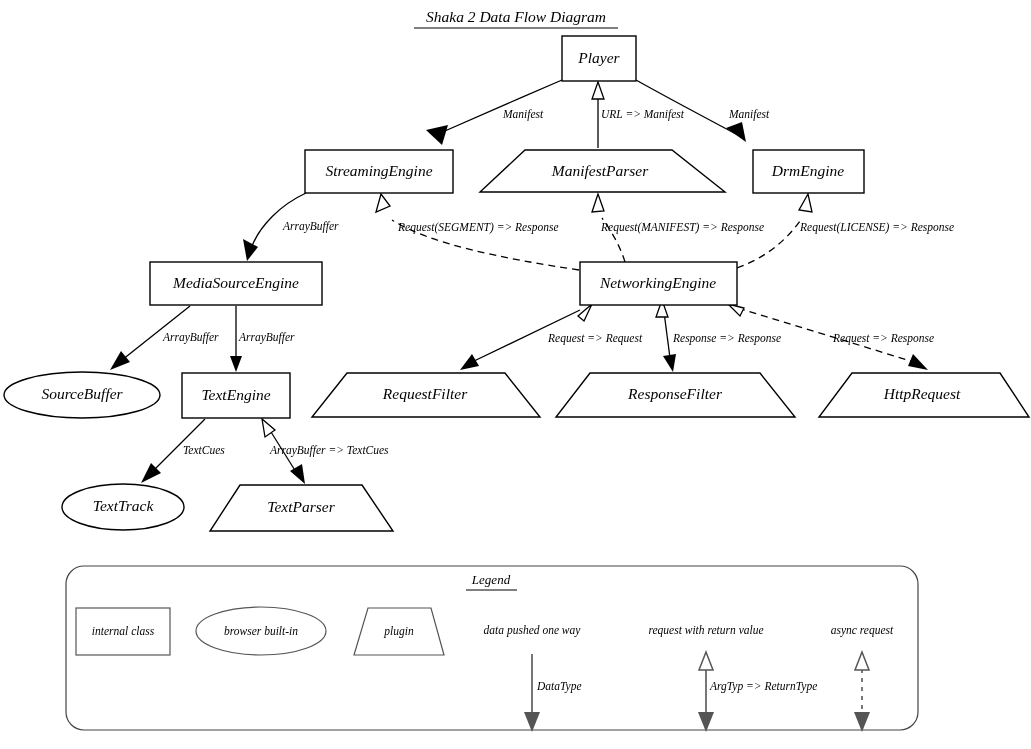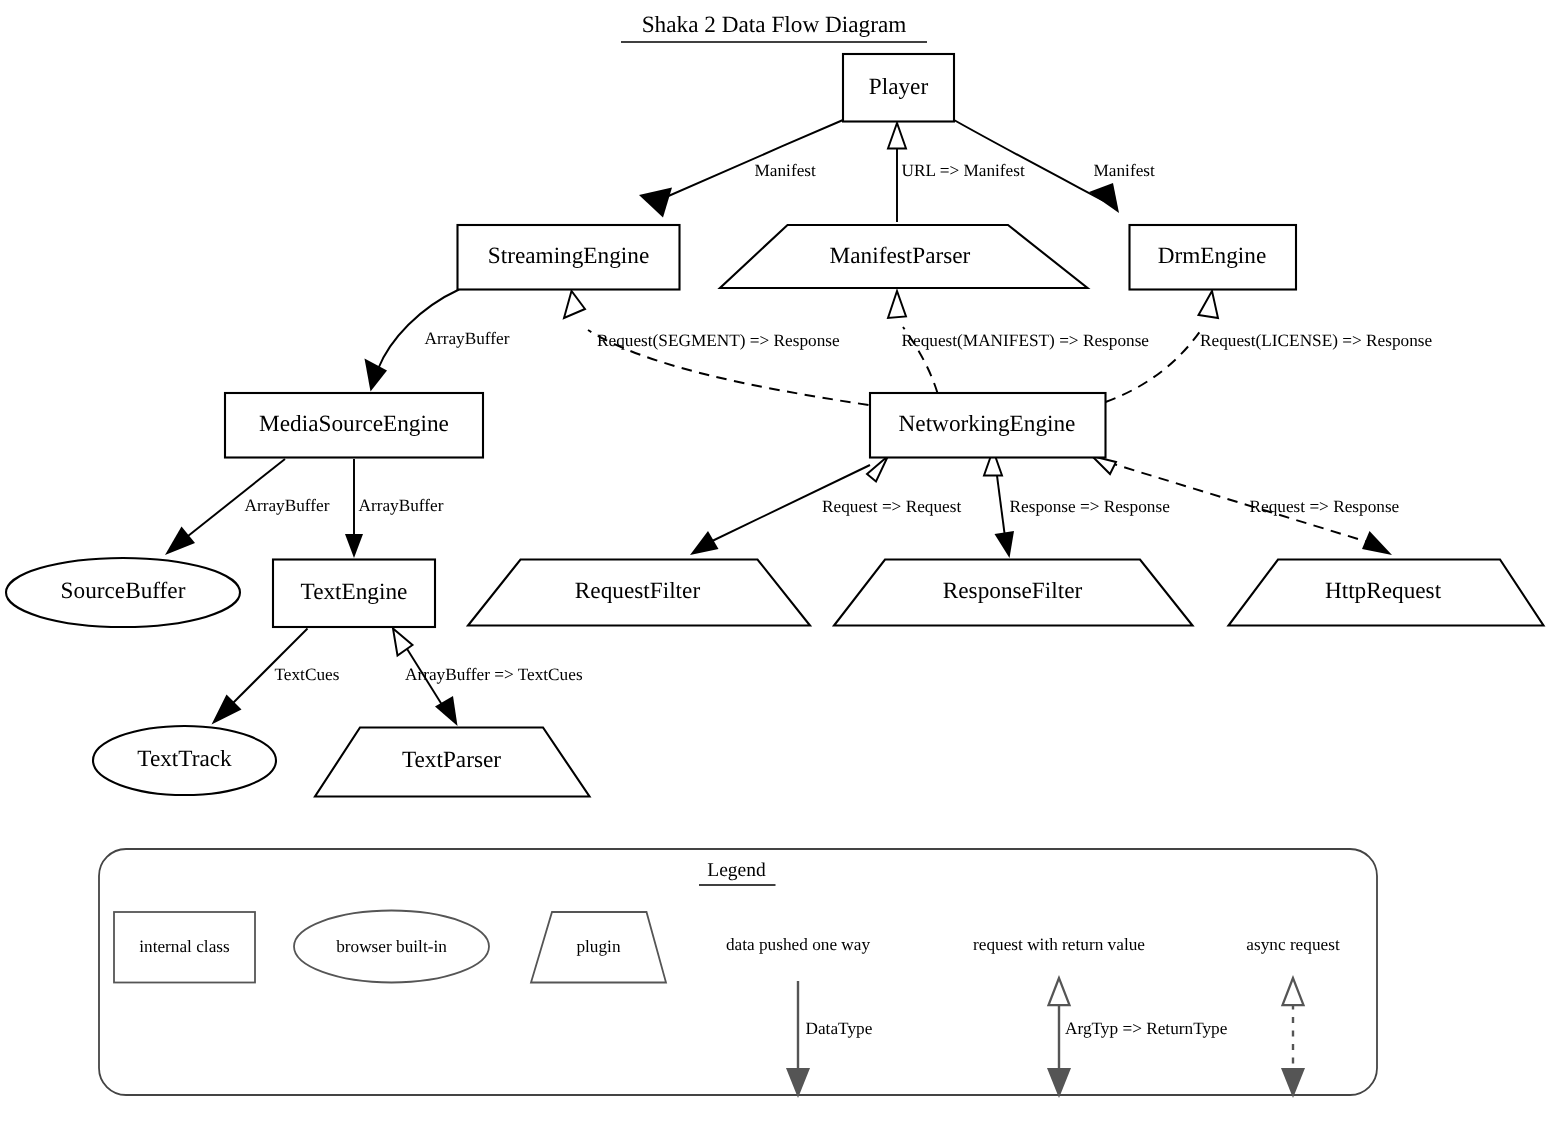--- a/index.html
+++ b/index.html
@@ -1,17 +1,17 @@
 <!DOCTYPE html>
 <html><head>
 <meta charset="utf-8">
 <style>
   html,body{margin:0;padding:0;background:#ffffff;}
   body{width:1031px;height:749px;font-family:"Liberation Serif","DejaVu Serif",serif;color:#000;}
-  #stage{position:relative;width:1031px;height:749px;overflow:hidden;}
+  #stage{position:relative;width:1031px;height:749px;overflow:hidden;font-style:italic;}
   svg#canvas{position:absolute;left:0;top:0;width:1031px;height:749px;}
   .nodelabel{font-family:"Liberation Serif","DejaVu Serif",serif;font-size:15.5px;fill:#000;text-anchor:middle;dominant-baseline:middle;}
   .edgelabel{font-family:"Liberation Serif","DejaVu Serif",serif;font-size:11.5px;fill:#000;dominant-baseline:middle;}
   .title{font-family:"Liberation Serif","DejaVu Serif",serif;font-size:15.5px;fill:#000;text-anchor:middle;dominant-baseline:middle;}
   .legtitle{font-family:"Liberation Serif","DejaVu Serif",serif;font-size:13px;fill:#000;text-anchor:middle;dominant-baseline:middle;}
   .legitem{font-family:"Liberation Serif","DejaVu Serif",serif;font-size:11.5px;fill:#000;text-anchor:middle;dominant-baseline:middle;}
   .legsmall{font-family:"Liberation Serif","DejaVu Serif",serif;font-size:11.5px;fill:#000;dominant-baseline:middle;}
   .shape{fill:#ffffff;stroke:#000000;stroke-width:1.4;}
   .legshape{fill:#ffffff;stroke:#555555;stroke-width:1.2;}
   .legbox{fill:#ffffff;stroke:#444444;stroke-width:1.2;}

